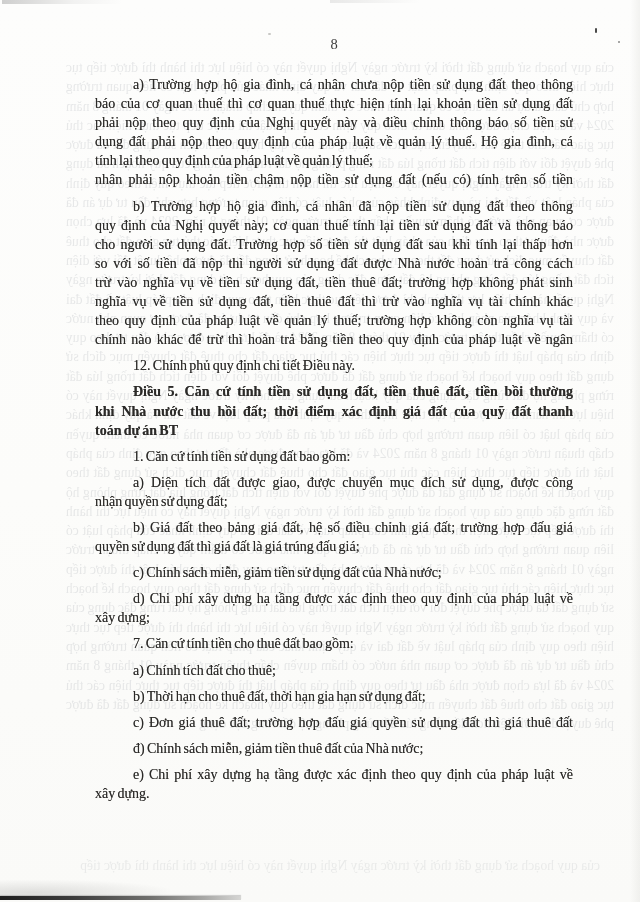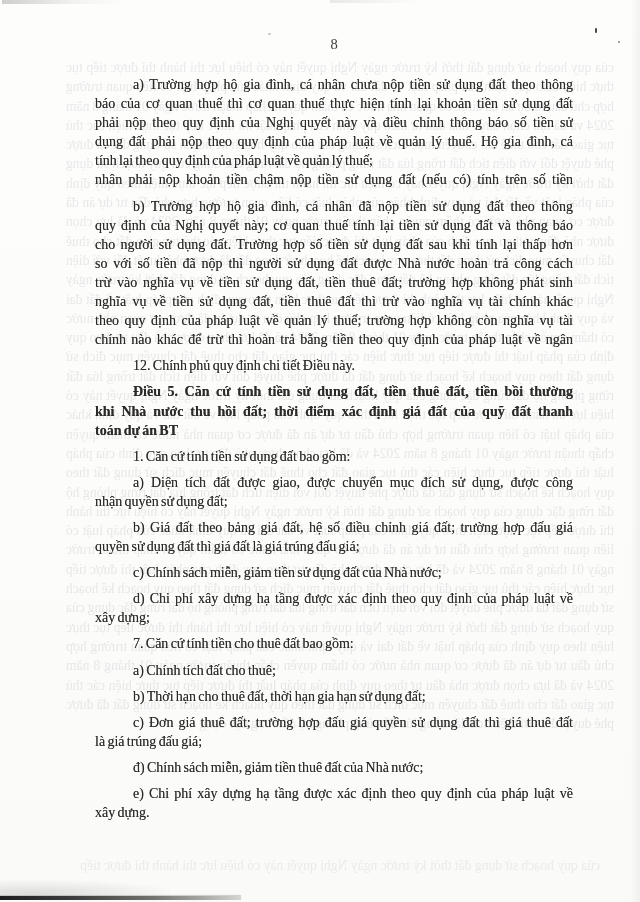--- a/index.html
+++ b/index.html
@@ -135,21 +135,20 @@
       <div class="line first last">7. Căn cứ tính tiền cho thuê đất bao gồm:</div>
     </div>
     <div class="para">
       <div class="line first last">a) Chính tích đất cho thuê;</div>
     </div>
     <div class="para">
       <div class="line first last">b) Thời hạn cho thuê đất, thời hạn gia hạn sử dụng đất;</div>
     </div>
     <div class="para">
       <div class="line first">c) Đơn giá thuê đất; trường hợp đấu giá quyền sử dụng đất thì giá thuê đất</div>
-      <div class="line last">là giá trúng đấu giá;</div>
     </div>
     <div class="para">
       <div class="line first last">đ) Chính sách miễn, giảm tiền thuê đất của Nhà nước;</div>
     </div>
     <div class="para">
       <div class="line first">e) Chi phí xây dựng hạ tầng được xác định theo quy định của pháp luật về</div>
       <div class="line last">xây dựng.</div>
     </div>
   </div>
 

